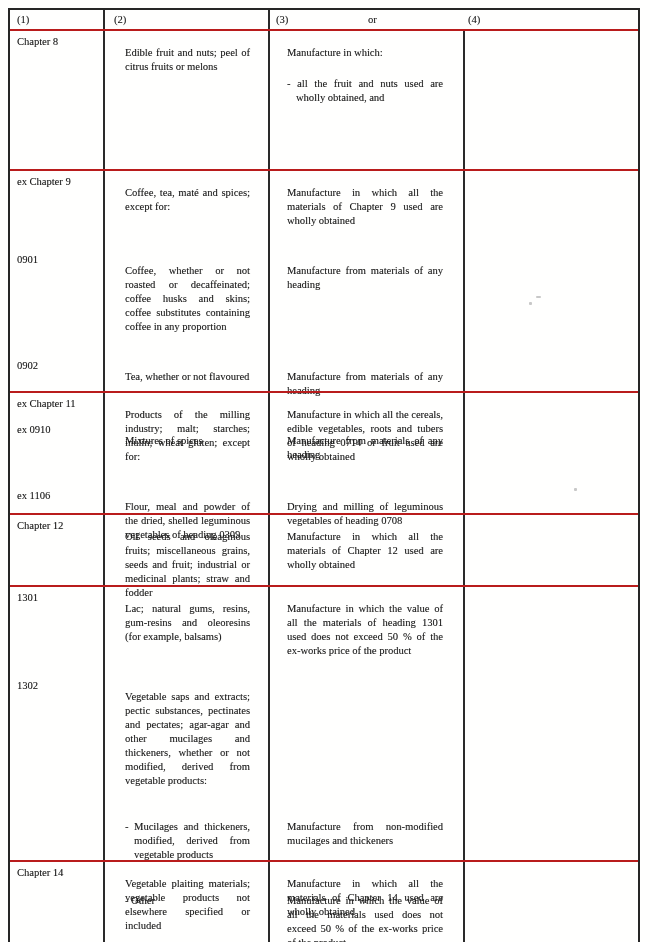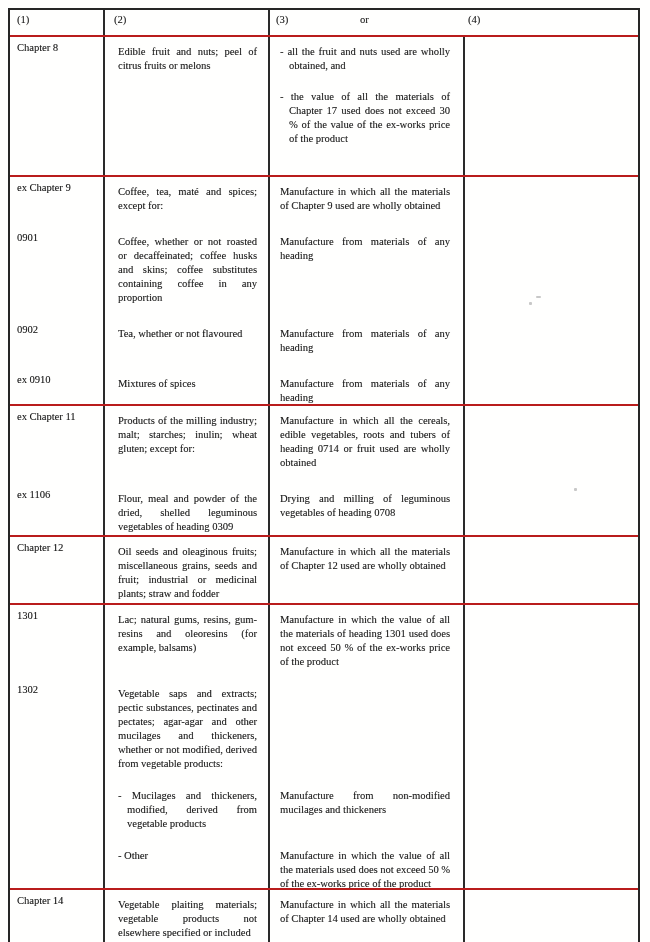--- a/index.html
+++ b/index.html
@@ -34,29 +34,29 @@
   .vl{position:absolute;top:0;bottom:0;width:2px;background:#2a2a2a;}
   .vl1{left:93px;}
   .vl2{left:258px;}
   .vl3{left:453px;}
   .entry{display:contents;}
   .cell{min-width:0;}
   .c1{grid-column:1;padding:4px 4px 0 7px;}
   .c2{grid-column:2;padding:4px 7px 0 11px;text-align:justify;}
   .c3{grid-column:3;padding:4px 9px 0 8px;text-align:justify;}
   .c4{grid-column:4;padding:4px;}
-  .cell p{margin:4px;}
+  .cell p{margin:11px;}
   .c3 p + p{margin-top:17px;}
   .b{padding-left:9px;text-indent:-9px;font-family:Liberation Serif, serif;}
   .g14 > .cell{margin-top:10px;}
   .g10 > .cell{margin-top:6px;}
   .hc{padding:3px 4px 0 7px;}
   .hc2{grid-column:2;padding:3px 4px 0 11px;}
   .hmerge{grid-column:3 / 5;position:relative;padding:3px 0 0 8px;}
-  .or-label{position:absolute;left:92px;top:3px;}
+  .or-label{position:absolute;left:100px;top:3px;}
   .h4-label{position:absolute;left:200px;top:3px;}
   .sp{position:absolute;background:#9a9a9a;opacity:.55;border-radius:1px;}
   .sp1{left:536px;top:296px;width:5px;height:2px;}
   .sp2{left:529px;top:302px;width:3px;height:3px;}
   .sp3{left:574px;top:488px;width:3px;height:3px;}
 </style>
 </head>
 <body>
 
 <div class="page">
@@ -74,22 +74,22 @@
       <i class="vl vl2"></i>
     </div>
 
     <div class="sec sec-ch8">
       <div class="entry">
         <div class="cell c1">Chapter 8</div>
         <div class="cell c2">
           <p>Edible fruit and nuts; peel of citrus fruits or melons</p>
         </div>
         <div class="cell c3">
+          <p>Manufacture in which:</p>
           <p class="b">- all the fruit and nuts used are wholly obtained, and</p>
-          <p class="b">- the value of all the materials of Chapter 17 used does not exceed 30 % of the value of the ex-works price of the product</p>
         </div>
         <div class="cell c4"></div>
       </div>
       <i class="vl vl1"></i>
       <i class="vl vl2"></i>
       <i class="vl vl3"></i>
     </div>
 
     <div class="sec sec-exch9">
       <div class="entry">

